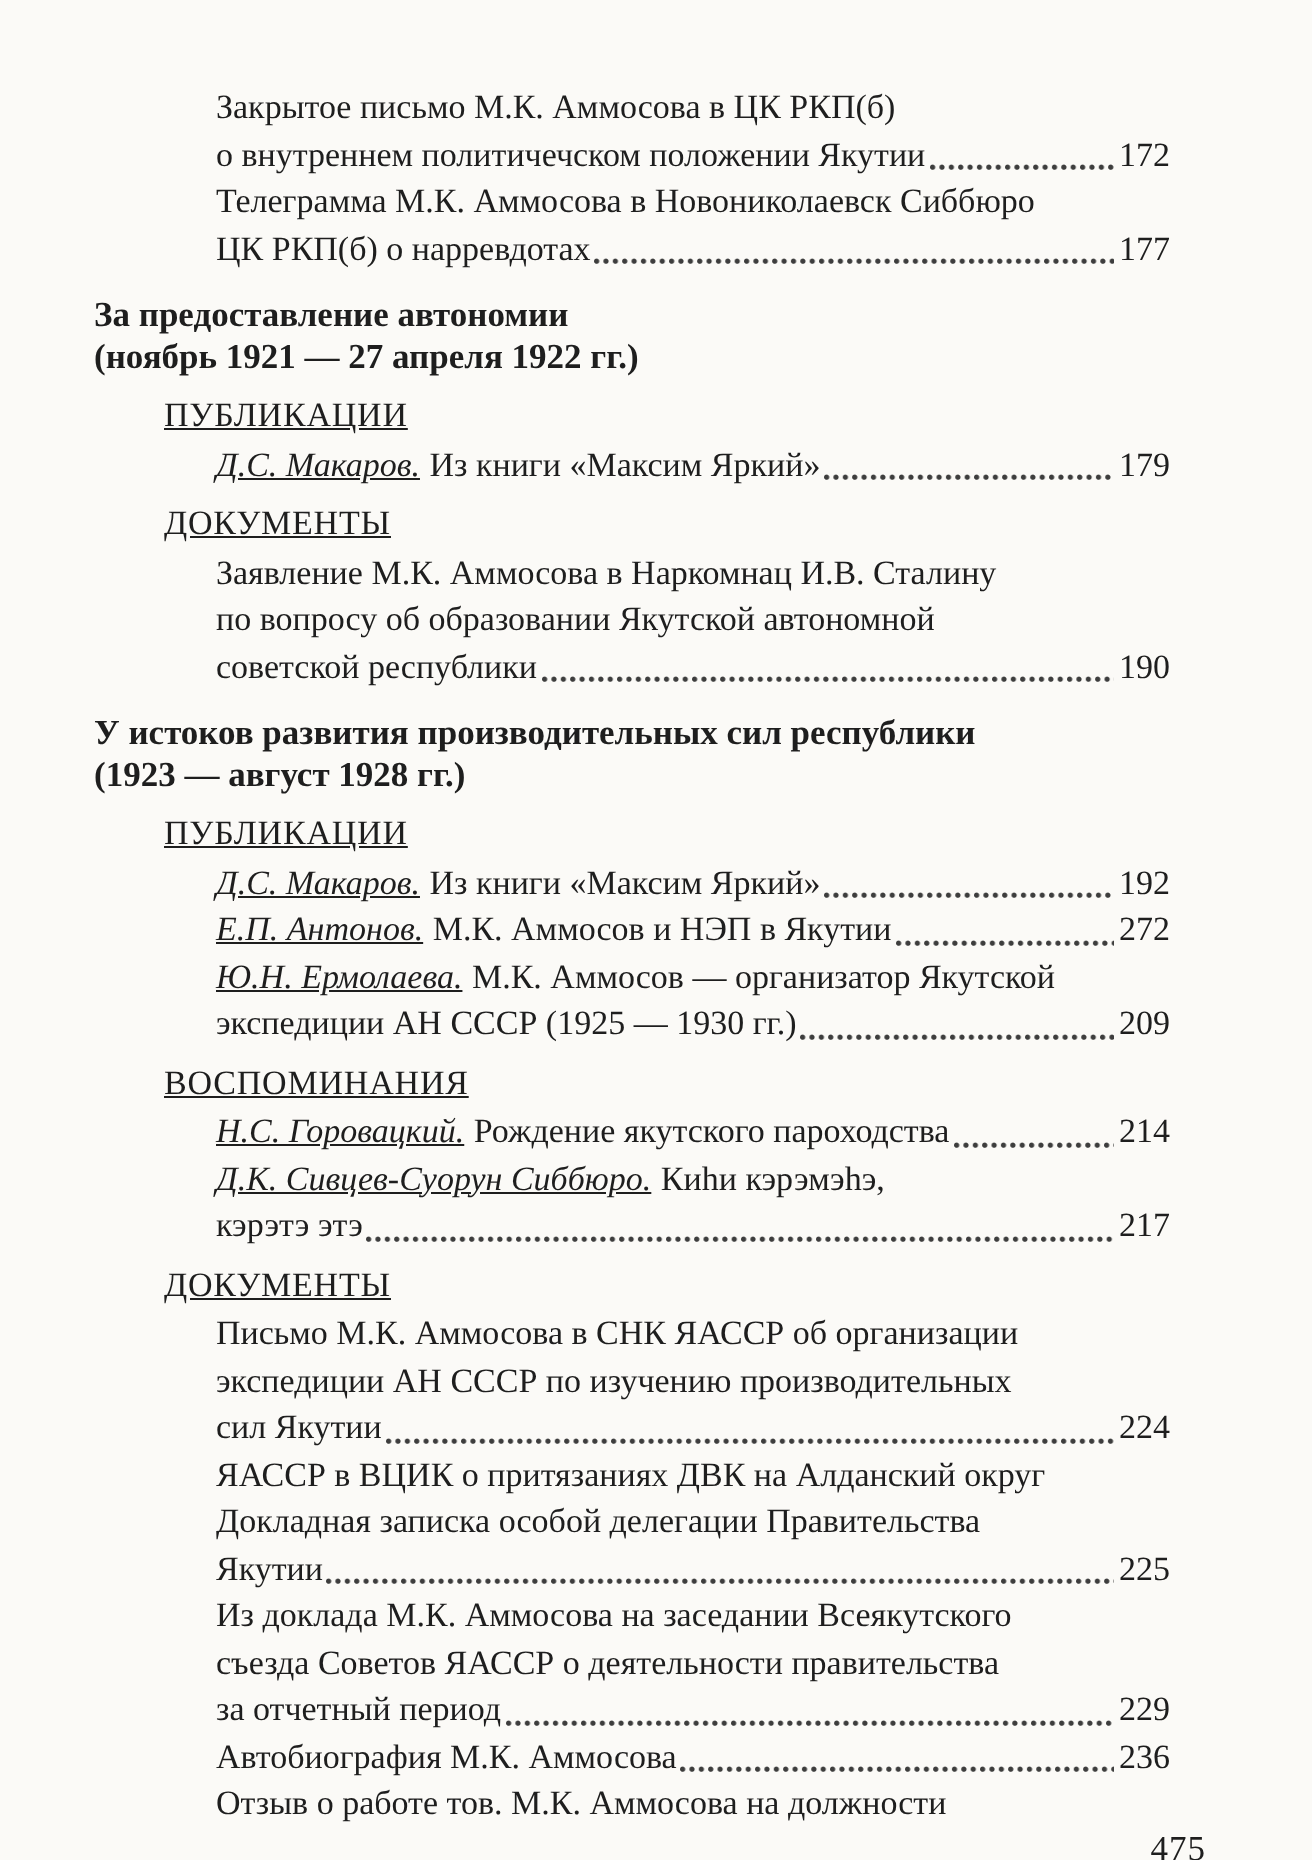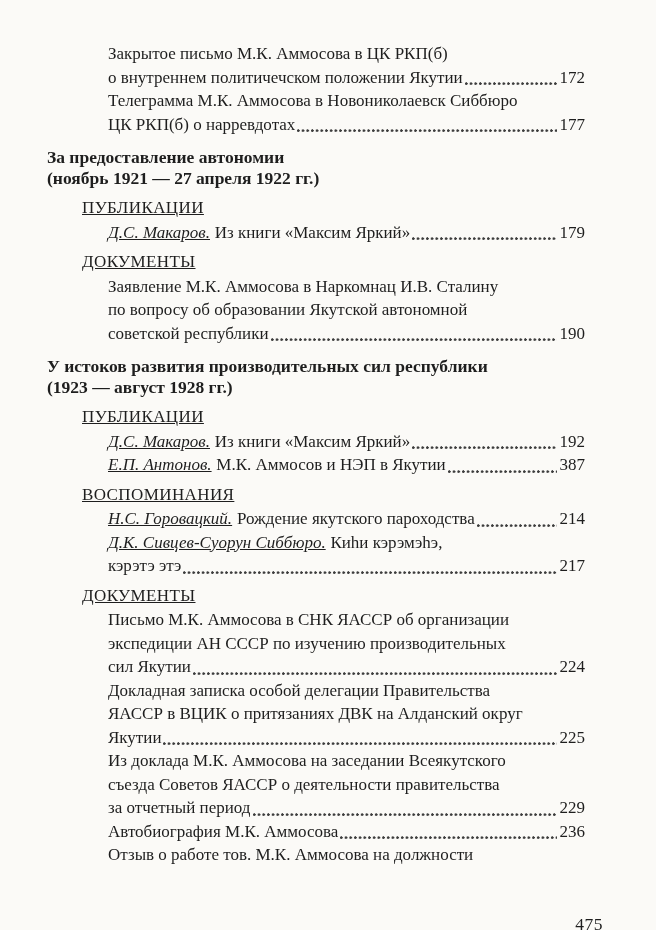--- a/index.html
+++ b/index.html
@@ -133,23 +133,33 @@
 
     <div class="line ind">
       <span class="txt"><span class="author">Д.С. Макаров.</span><span>Из книги «Максим Яркий»</span></span>
       <span class="leader"></span>
       <span class="pg">192</span>
     </div>
 
     <div class="line ind">
       <span class="txt"><span class="author">Е.П. Антонов.</span><span>М.К. Аммосов и НЭП в Якутии</span></span>
       <span class="leader"></span>
-      <span class="pg">387</span>
-    </div>
-
+      <span class="pg">272</span>
+    </div>
+
+    <div>
+      <div class="line ind">
+        <span class="txt"><span class="author">Ю.Н. Ермолаева.</span><span>М.К. Аммосов — организатор Якутской</span></span>
+      </div>
+      <div class="line ind">
+        <span class="txt">экспедиции АН СССР (1925 — 1930 гг.)</span>
+        <span class="leader"></span>
+        <span class="pg">209</span>
+      </div>
+    </div>
 
     <div class="group-heading">ВОСПОМИНАНИЯ</div>
 
     <div class="line ind">
       <span class="txt"><span class="author">Н.С. Горовацкий.</span><span>Рождение якутского пароходства</span></span>
       <span class="leader"></span>
       <span class="pg">214</span>
     </div>
 
     <div>
@@ -174,24 +184,24 @@
       </div>
       <div class="line ind">
         <span class="txt">сил Якутии</span>
         <span class="leader"></span>
         <span class="pg">224</span>
       </div>
     </div>
 
     <div>
       <div class="line ind">
+        <span class="txt">ЯАССР в ВЦИК о притязаниях ДВК на Алданский округ</span>
+      </div>
+      <div class="line ind">
         <span class="txt">Докладная записка  особой делегации Правительства</span>
-      </div>
-      <div class="line ind">
-        <span class="txt">ЯАССР в ВЦИК о притязаниях ДВК на Алданский округ</span>
       </div>
       <div class="line ind">
         <span class="txt">Якутии</span>
         <span class="leader"></span>
         <span class="pg">225</span>
       </div>
     </div>
 
     <div>
       <div class="line ind">

